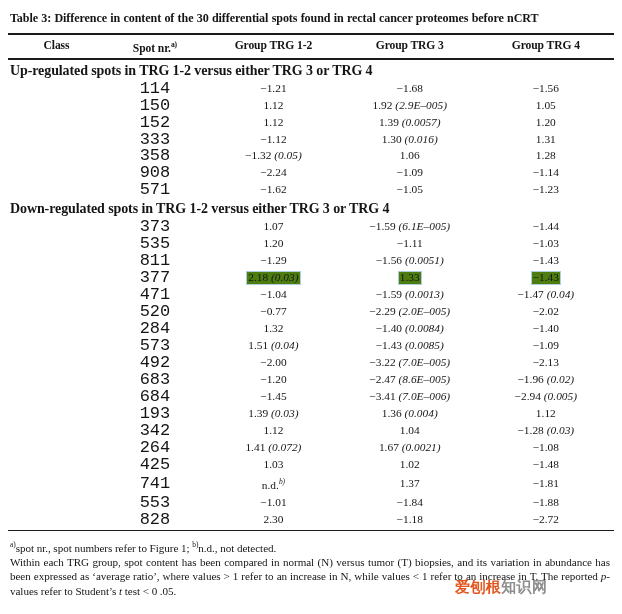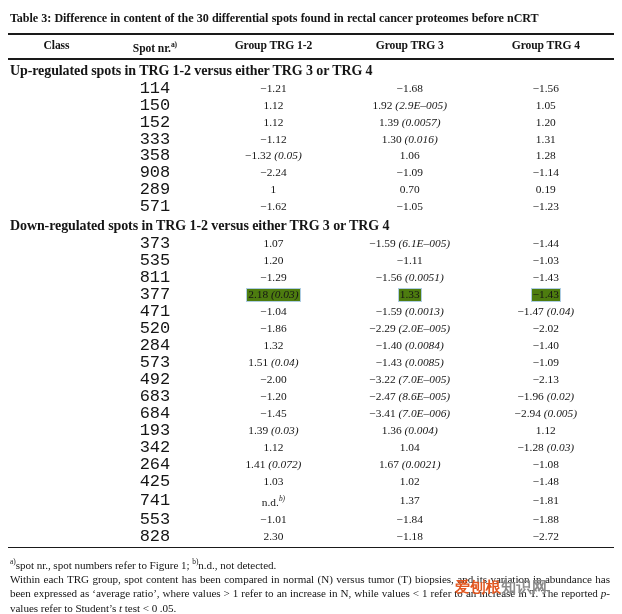--- a/index.html
+++ b/index.html
@@ -208,27 +208,20 @@
         </tr>
         <tr>
           <td></td>
           <td class="spot">908</td>
           <td class="val"><span class="cellbox"><span>−2.24</span></span></td>
           <td class="val"><span class="cellbox"><span>−1.09</span></span></td>
           <td class="val"><span class="cellbox"><span>−1.14</span></span></td>
         </tr>
         <tr>
           <td></td>
-          <td class="spot">289</td>
-          <td class="val"><span class="cellbox"><span>1</span></span></td>
-          <td class="val"><span class="cellbox"><span>0.70</span></span></td>
-          <td class="val"><span class="cellbox"><span>0.19</span></span></td>
-        </tr>
-        <tr>
-          <td></td>
           <td class="spot">571</td>
           <td class="val"><span class="cellbox"><span>−1.62</span></span></td>
           <td class="val"><span class="cellbox"><span>−1.05</span></span></td>
           <td class="val"><span class="cellbox"><span>−1.23</span></span></td>
         </tr>
         <tr class="section-row">
           <td colspan="5">Down-regulated spots in TRG 1-2 versus either TRG 3 or TRG 4</td>
         </tr>
         <tr>
           <td></td>
@@ -261,21 +254,21 @@
         <tr>
           <td></td>
           <td class="spot">471</td>
           <td class="val"><span class="cellbox"><span>−1.04</span></span></td>
           <td class="val"><span class="cellbox"><span>−1.59</span><span class="pv"> (0.0013)</span></span></td>
           <td class="val"><span class="cellbox"><span>−1.47</span><span class="pv"> (0.04)</span></span></td>
         </tr>
         <tr>
           <td></td>
           <td class="spot">520</td>
-          <td class="val"><span class="cellbox"><span>−1.86</span></span></td>
+          <td class="val"><span class="cellbox"><span>−0.77</span></span></td>
           <td class="val"><span class="cellbox"><span>−2.29</span><span class="pv"> (2.0E–005)</span></span></td>
           <td class="val"><span class="cellbox"><span>−2.02</span></span></td>
         </tr>
         <tr>
           <td></td>
           <td class="spot">284</td>
           <td class="val"><span class="cellbox"><span>1.32</span></span></td>
           <td class="val"><span class="cellbox"><span>−1.40</span><span class="pv"> (0.0084)</span></span></td>
           <td class="val"><span class="cellbox"><span>−1.40</span></span></td>
         </tr>

